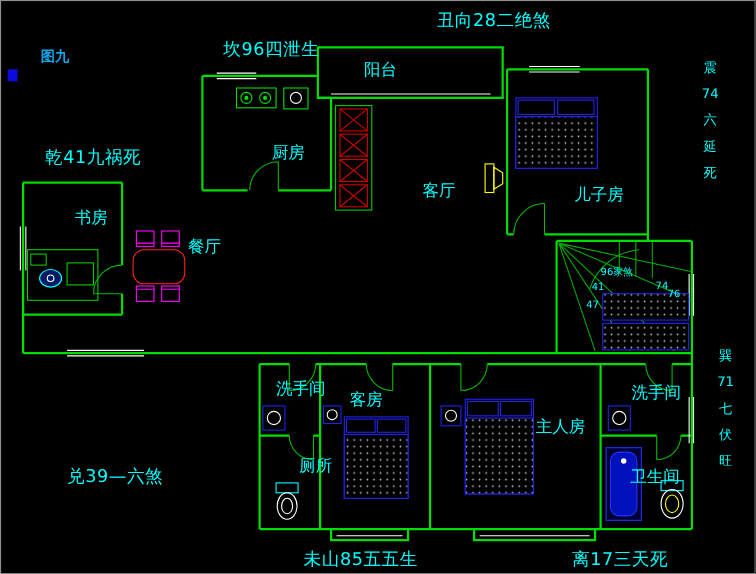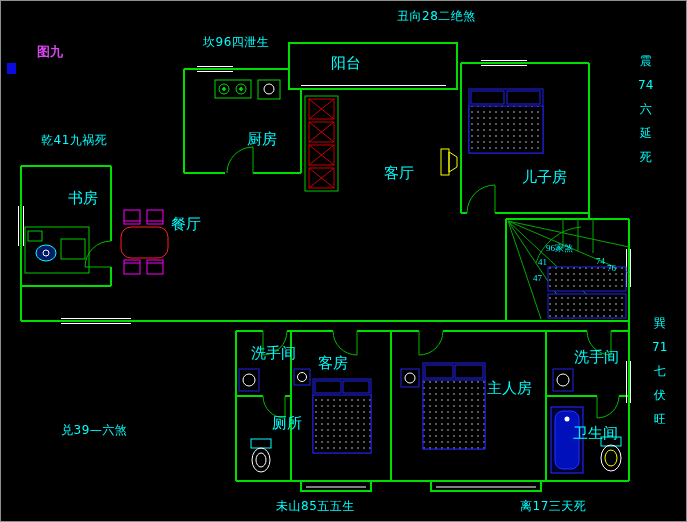--- a/index.html
+++ b/index.html
@@ -1,23 +1,23 @@
 <!DOCTYPE html>
 <html><head>
 <meta charset="utf-8">
 <style>
   html,body{margin:0;padding:0;background:#000;}
   .canvas{position:relative;width:687px;height:522px;background:#000;
           border:1px solid #8f8f8f;box-sizing:border-box;overflow:hidden;
           font-family:"DejaVu Sans",sans-serif;}
   .canvas svg{position:absolute;left:0;top:0;}
   .lbl{position:absolute;color:#00ffff;font-size:15px;line-height:1.15;white-space:nowrap;}
-  .ann{font-size:12px;letter-spacing:0.5px;}
-  .fig{color:#d946ef;font-weight:bold;font-size:13px;}
-  .sm{font-size:9px;font-family:Liberation Serif, serif;}
+  .ann{font-size:16px;letter-spacing:0.5px;}
+  .fig{color:#0ea5e9;font-weight:bold;font-size:13px;}
+  .sm{font-size:9px;}
   .vcol{position:absolute;color:#00ffff;font-size:12px;text-align:center;}
   .vcol div{line-height:24px;}
 </style>
 </head>
 <body>
 
 <div class="canvas">
 
   <svg width="687" height="522" viewBox="0 0 687 522">
     <defs>

